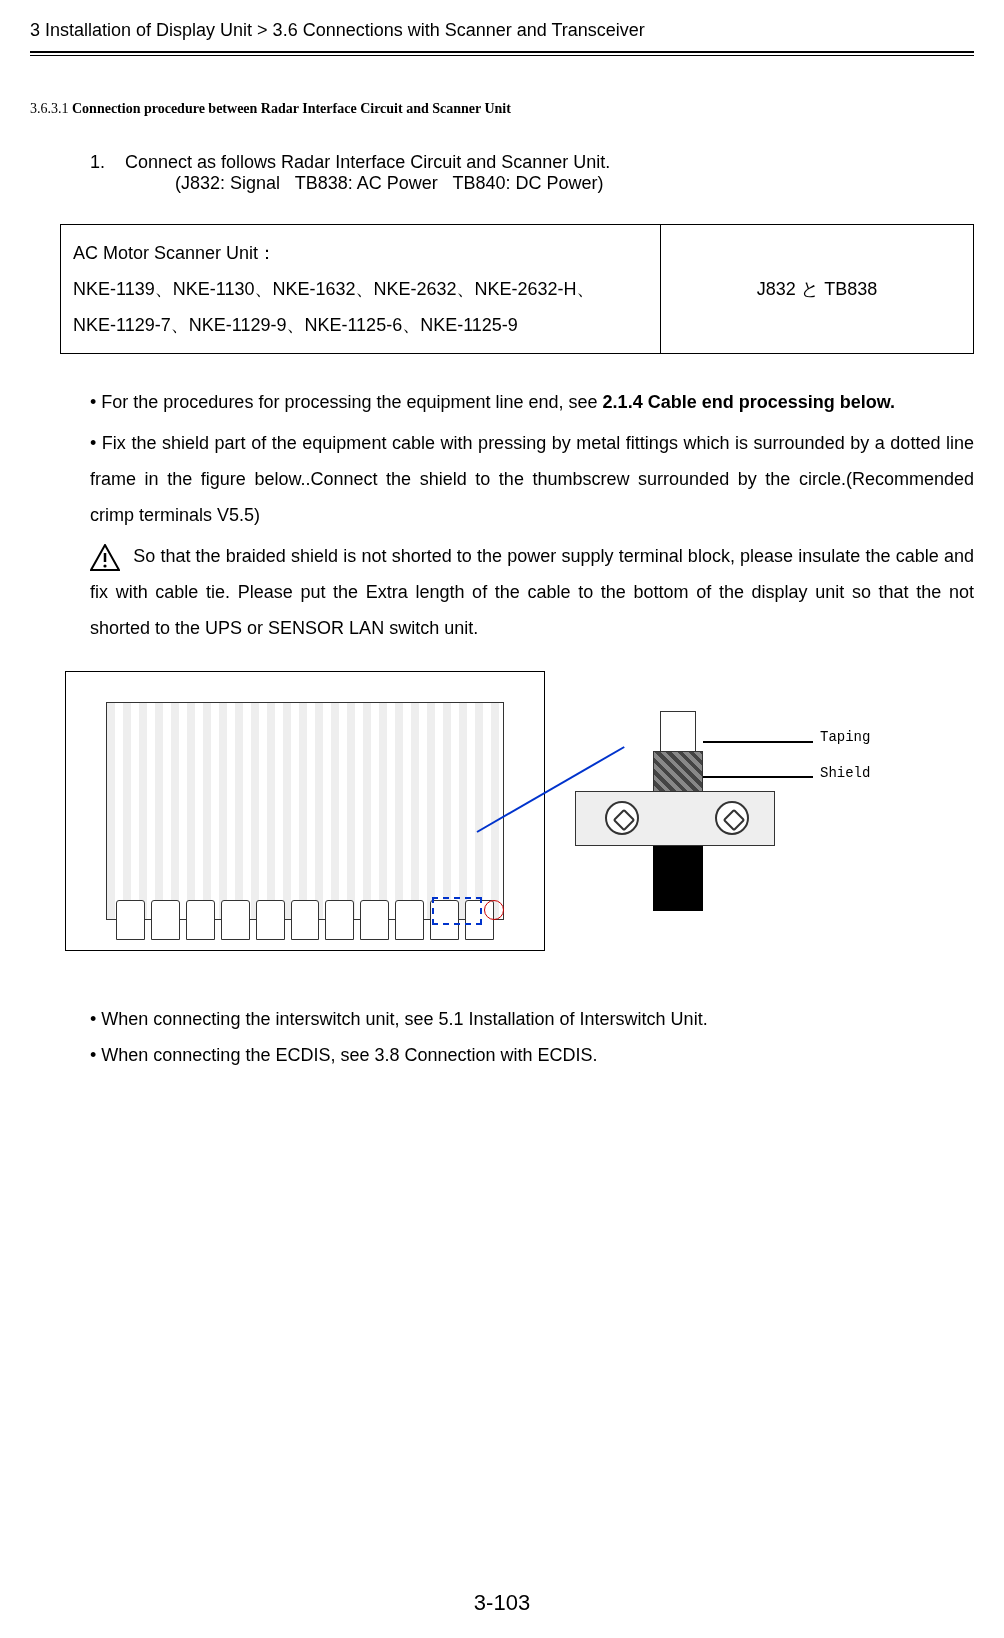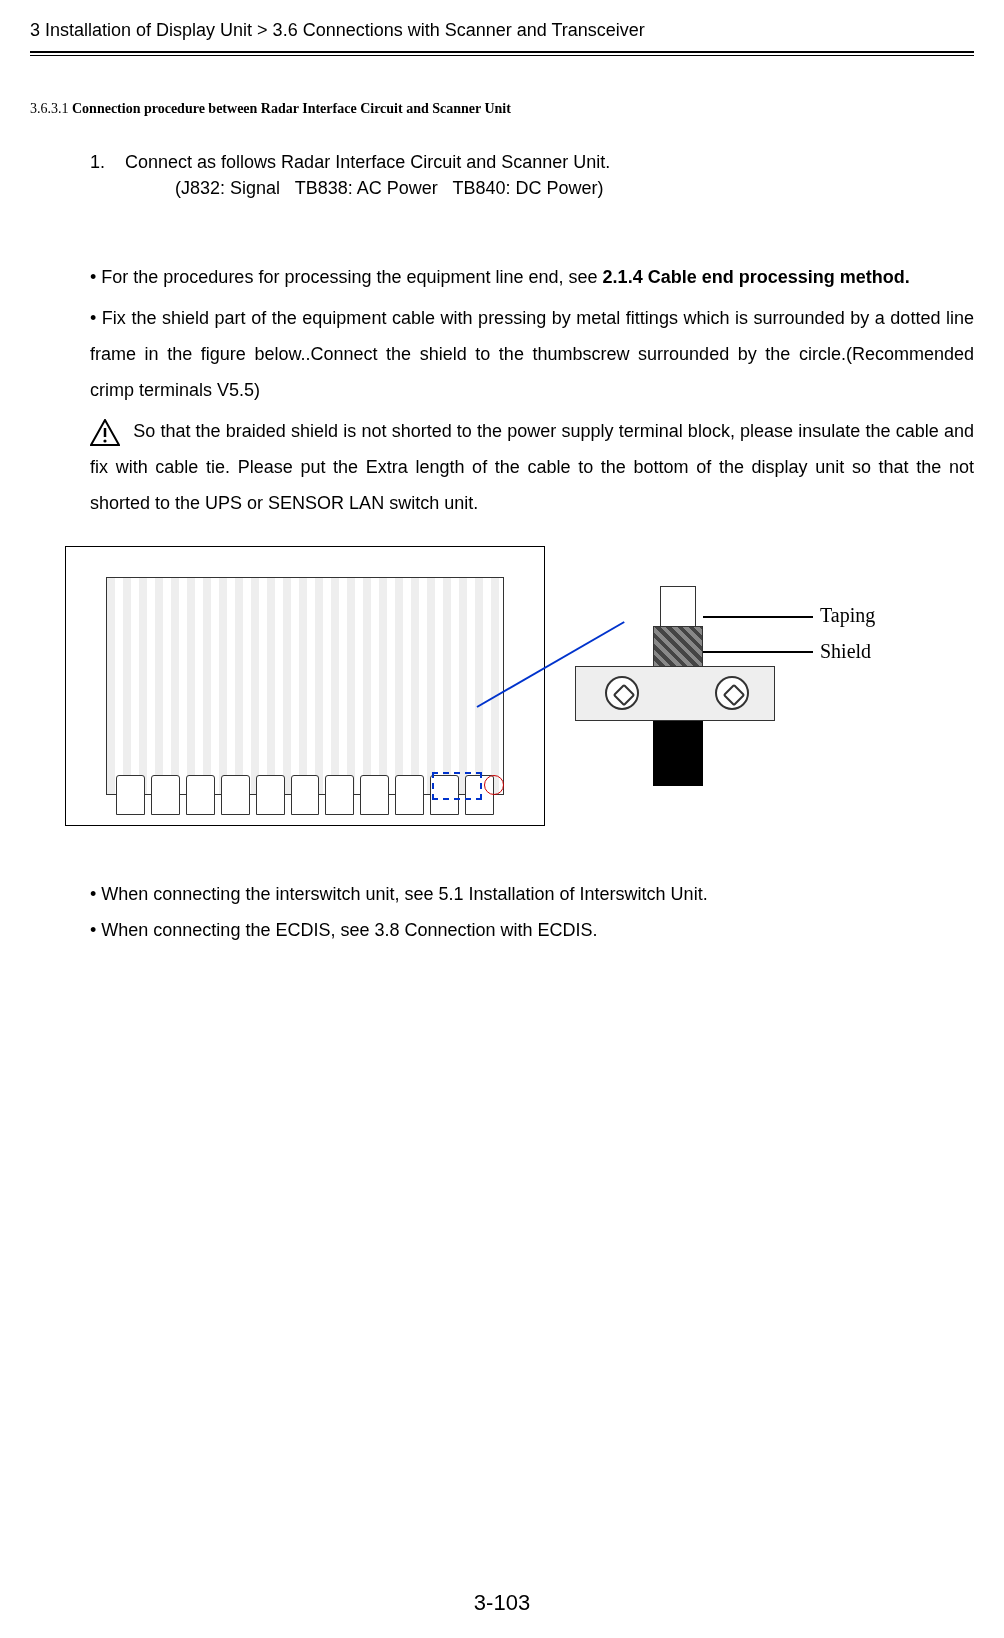--- a/index.html
+++ b/index.html
@@ -25,21 +25,20 @@
     }
     .section-title {
       font-size: 14px;
       margin-bottom: 35px;
       font-family: Liberation Serif, serif;
     }
     .section-title .num { font-weight: normal; }
     .section-title .txt { font-weight: bold; }
     .ol-item {
       padding-left: 60px;
-      margin-bottom: 5px;
     }
     .ol-item .num { margin-right: 15px; }
     .connectors {
       padding-left: 145px;
       margin-bottom: 30px;
     }
     .connectors span { margin-right: 10px; }
     table.grid {
       border-collapse: collapse;
       width: 914px;
@@ -182,22 +181,22 @@
     }
     .label-line {
       position: absolute;
       background: #000;
       height: 1.5px;
     }
     .label-taping { left: 128px; top: 30px; width: 110px; }
     .label-shield { left: 128px; top: 65px; width: 110px; }
     .clamp-text {
       position: absolute;
-      font-size: 20px;
-      font-family: Liberation Serif, serif;
+      font-size: 14px;
+      font-family: Liberation Mono, monospace;
     }
     .txt-taping { left: 245px; top: 18px; }
     .txt-shield { left: 245px; top: 54px; }
     .bullet-line {
       padding-left: 60px;
       line-height: 2.0;
     }
     .bullet-line .bold { font-weight: normal; }
     .page-num {
       position: absolute;
@@ -222,25 +221,33 @@
   <span>Connect as follows Radar Interface Circuit and Scanner Unit.</span>
 </div>
 <div class="connectors">
   <span>(J832: Signal</span>
   <span>TB838: AC Power</span>
   <span>TB840: DC Power)</span>
 </div>
 
 <table class="grid">
   <tbody>
+      <tr>
+    <td class="col1">
+      <div>AC Motor Scanner Unit：</div>
+      <div>NKE-1139、NKE-1130、NKE-1632、NKE-2632、NKE-2632-H、</div>
+      <div>NKE-1129-7、NKE-1129-9、NKE-1125-6、NKE-1125-9</div>
+    </td>
+    <td class="col2">J832 と TB838</td>
+  </tr>
 </tbody>
   </table>
 
 <div class="body-para">
-  <span>• For the procedures for processing the equipment line end, see </span><span class="bold">2.1.4 Cable end processing method.</span>
+  <span>• For the procedures for processing the equipment line end, see </span><span class="bold">2.1.4 Cable end processing below.</span>
 </div>
 <div class="body-para">• Fix the shield part of the equipment cable with pressing by metal fittings which is surrounded by a dotted line frame in the figure below..Connect the shield to the thumbscrew surrounded by the circle.(Recommended crimp terminals V5.5)</div>
 <div class="body-para">
   <span class="warn-icon">
     <svg width="30" height="27" viewBox="0 0 30 27">
       <polygon points="15,1 29,26 1,26" fill="none" stroke="#000" stroke-width="2"></polygon>
       <line x1="15" y1="9" x2="15" y2="18" stroke="#000" stroke-width="2.5"></line>
       <circle cx="15" cy="22" r="1.6" fill="#000"></circle>
     </svg>
   </span>

